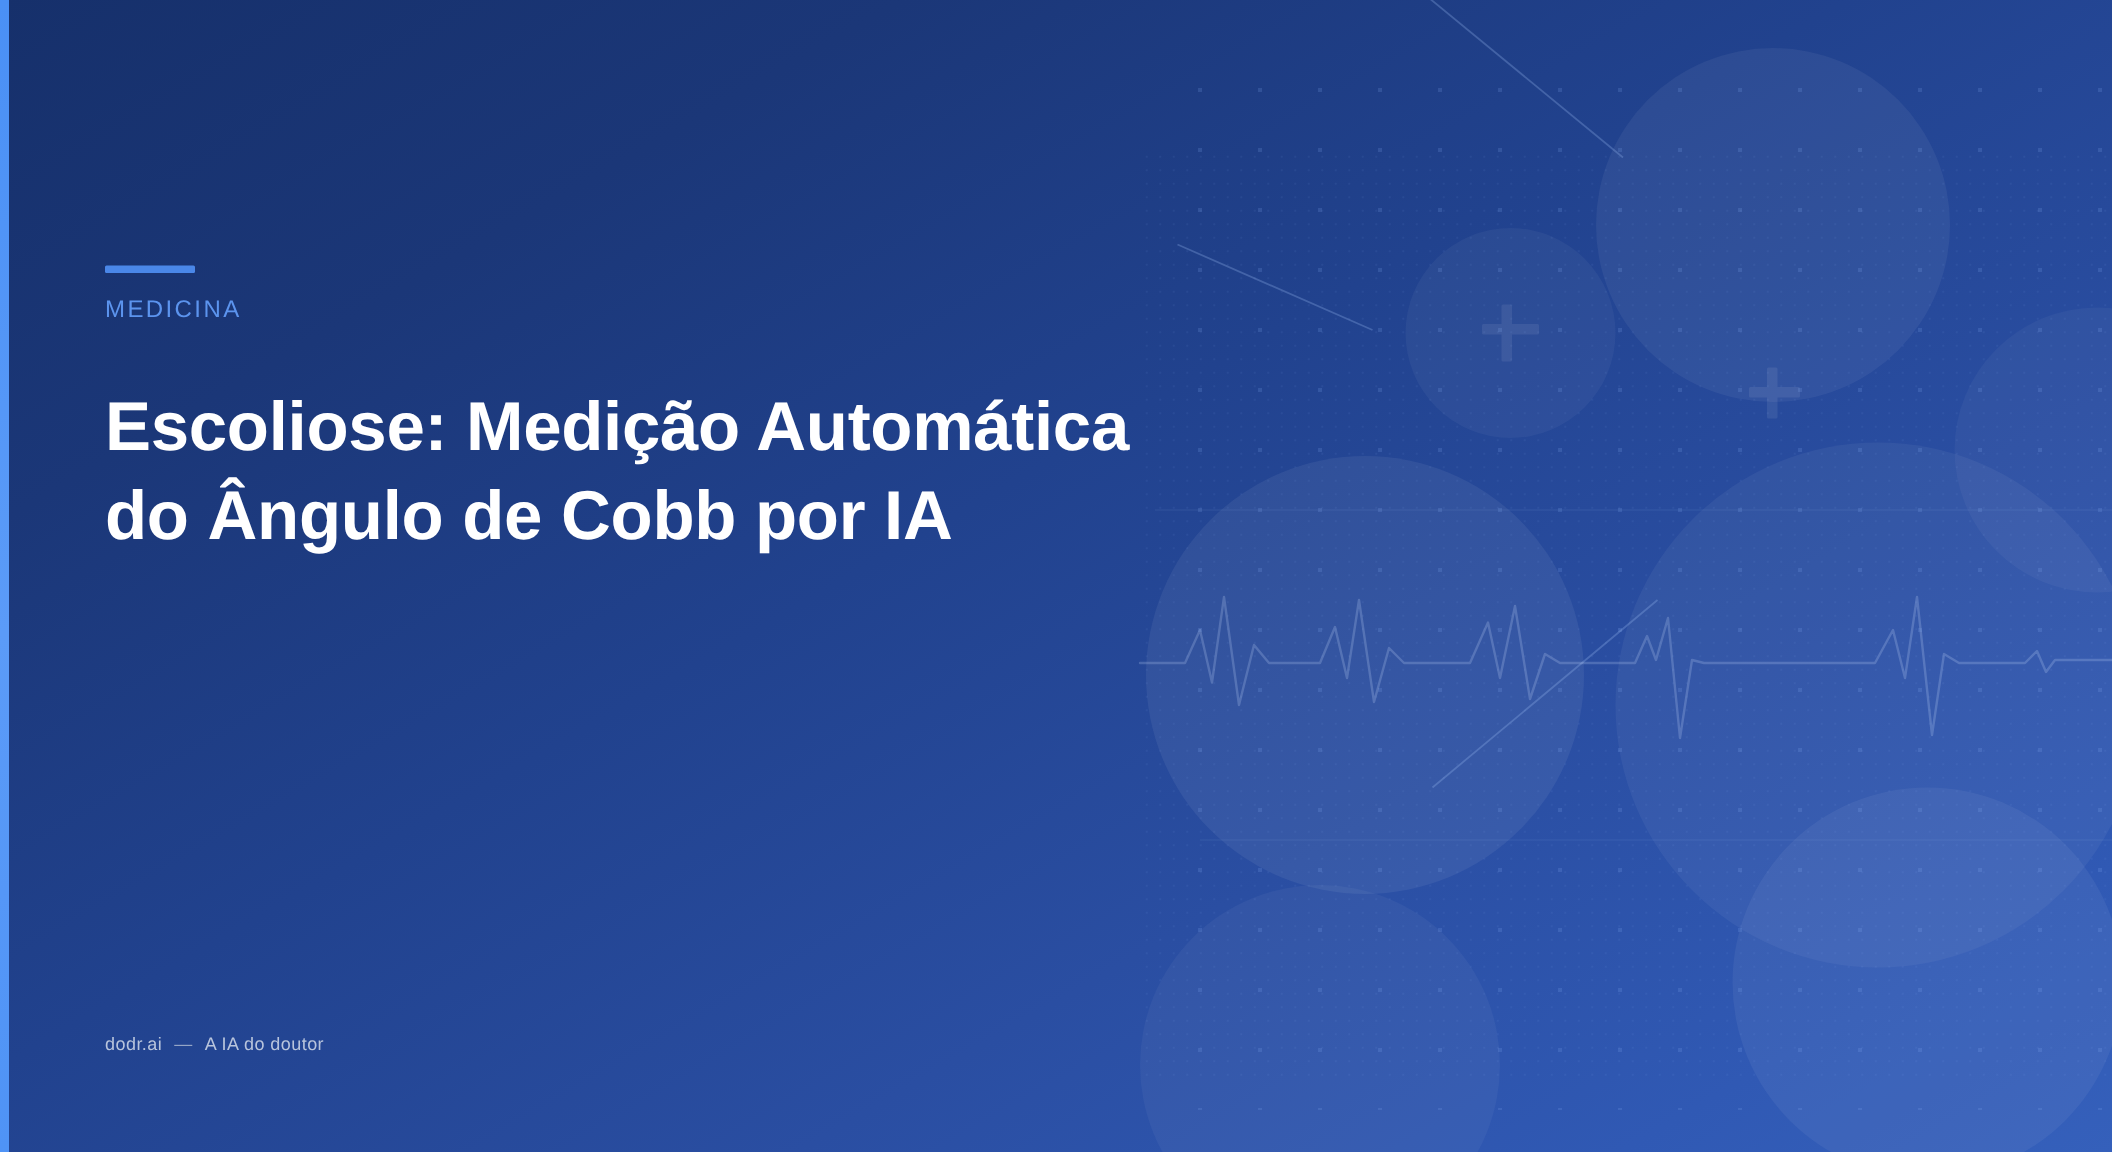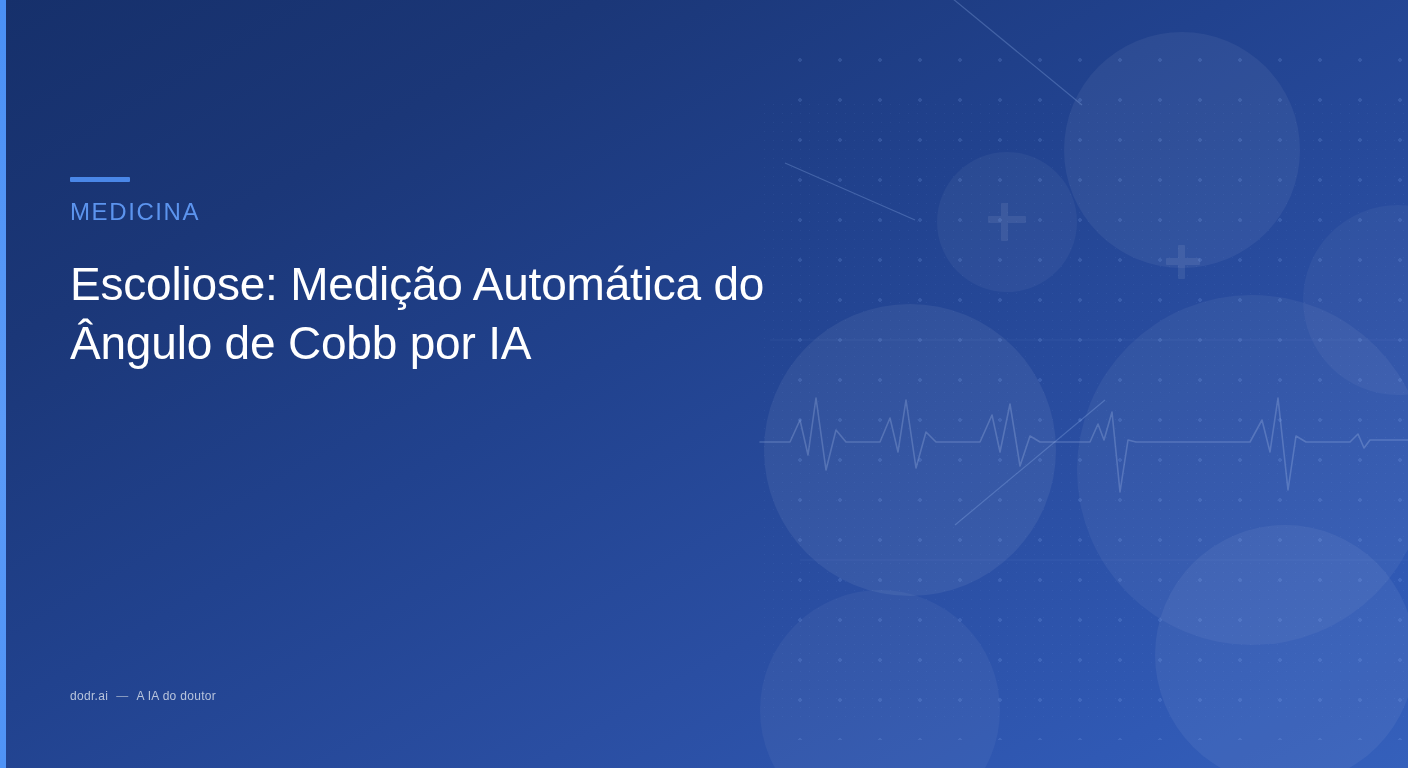--- a/index.html
+++ b/index.html
@@ -67,33 +67,33 @@
   .accent-bar{
     position:absolute;
     left:0; top:177px;
     width:60px; height:5px;
     background:#4a87e8;
     border-radius:1px;
   }
   .kicker{
     position:absolute;
     left:0; top:198px;
-    font-size:24px;
+    font-size:16px;
     letter-spacing:1.6px;
     color:#5c94ee;
     font-weight:400;
     white-space:nowrap;
   }
   .title{
     position:absolute;
     left:0; top:255px;
     width:740px;
     font-size:46px;
     line-height:1.28;
-    font-weight:400;
+    font-weight:700;
     color:#ffffff;
     letter-spacing:-0.2px;
   }
   .footer{
     position:absolute;
     left:0; top:689px;
     font-size:12px;
     color:#b8c4dc;
     letter-spacing:0.3px;
     white-space:nowrap;

